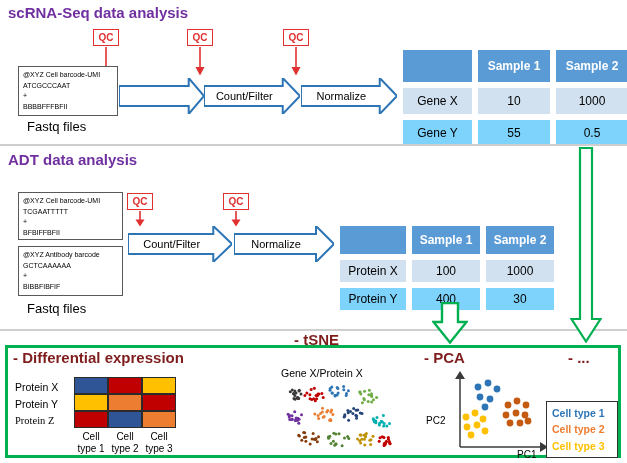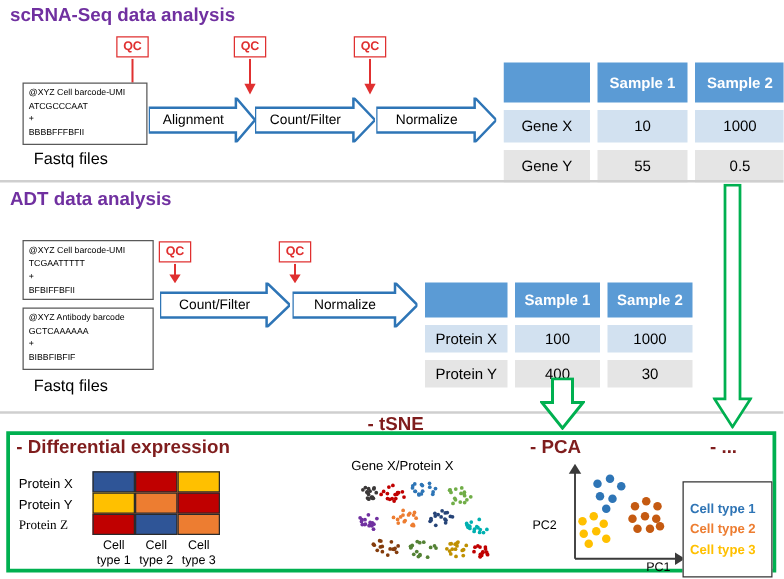--- a/index.html
+++ b/index.html
@@ -15,29 +15,29 @@
   .caption { font-size:13px; color:#000000; }
   .flow-arrow { position:absolute; }
   .flow-arrow svg { position:absolute; left:0; top:0; width:100%; height:100%; }
   .flow-label { position:absolute; left:0; top:0; bottom:0; right:16%; display:flex; align-items:center;
                 justify-content:center; font-size:11px; color:#000; white-space:nowrap; }
   .hr { position:absolute; height:2px; background:#CFCFCF; }
   .dtable { position:absolute; display:grid; gap:6px; }
   .tcell { display:flex; align-items:center; justify-content:center; font-size:12px; color:#000; }
   .th { background:#5B9BD5; color:#fff; font-weight:bold; }
   .row0 { background:#D2E1F0; }
-  .row1 { background:#e5e5e5; }
+  .row1 { background:#7dd3fc; }
   .green-box { position:absolute; border:3px solid #00B050; background:#fff; }
   .heat-grid { position:absolute; display:grid; grid-template-columns:34px 34px 34px; grid-auto-rows:17px; }
   .heat-cell { border:1px solid #2b2b2b; }
   .heat-row-label { position:absolute; font-size:10.5px; color:#000; }
   .heat-col-label { position:absolute; width:34px; text-align:center; font-size:10px; line-height:1.18; color:#000; }
   .sub-label { position:absolute; font-size:10.5px; color:#000; }
   .axis-label { position:absolute; font-size:10px; color:#000; }
-  .legend-box { position:absolute; border:1px solid #333; background:#fff; padding:13px 5px; }
+  .legend-box { position:absolute; border:1px solid #333; background:#fff; padding:3px 5px;margin-top:16px; }
   .legend-item { font-size:10.5px; line-height:1.55; white-space:nowrap; font-weight:bold; }
 </style>
 </head>
 <body>
 
 <div class="canvas">
 
   <div class="abs h-title" style="left:8px; top:4px;">scRNA-Seq data analysis</div>
 
   <div class="abs qc-box" style="left:93px; top:29px;">
@@ -68,21 +68,20 @@
     <div>ATCGCCCAAT</div>
     <div>+</div>
     <div>BBBBFFFBFII</div>
   </div>
   <div class="abs caption" style="left:27px; top:119px;">Fastq files</div>
 
   <div class="flow-arrow" style="left:119px; top:78px; width:85px; height:36px;">
     <svg viewBox="0 0 100 40" preserveAspectRatio="none">
         <polygon points="0,9 82,9 82,0 100,20 82,40 82,31 0,31" fill="#fff" stroke="#2E75B6" stroke-width="2" vector-effect="non-scaling-stroke"></polygon>
       </svg>
-    <span class="flow-label">Alignment</span>
   </div>
   <div class="flow-arrow" style="left:204px; top:78px; width:96px; height:36px;">
     <svg viewBox="0 0 100 40" preserveAspectRatio="none">
         <polygon points="0,9 82,9 82,0 100,20 82,40 82,31 0,31" fill="#fff" stroke="#2E75B6" stroke-width="2" vector-effect="non-scaling-stroke"></polygon>
       </svg>
     <span class="flow-label">Count/Filter</span>
   </div>
   <div class="flow-arrow" style="left:301px; top:78px; width:96px; height:36px;">
     <svg viewBox="0 0 100 40" preserveAspectRatio="none">
         <polygon points="0,9 82,9 82,0 100,20 82,40 82,31 0,31" fill="#fff" stroke="#2E75B6" stroke-width="2" vector-effect="non-scaling-stroke"></polygon>

